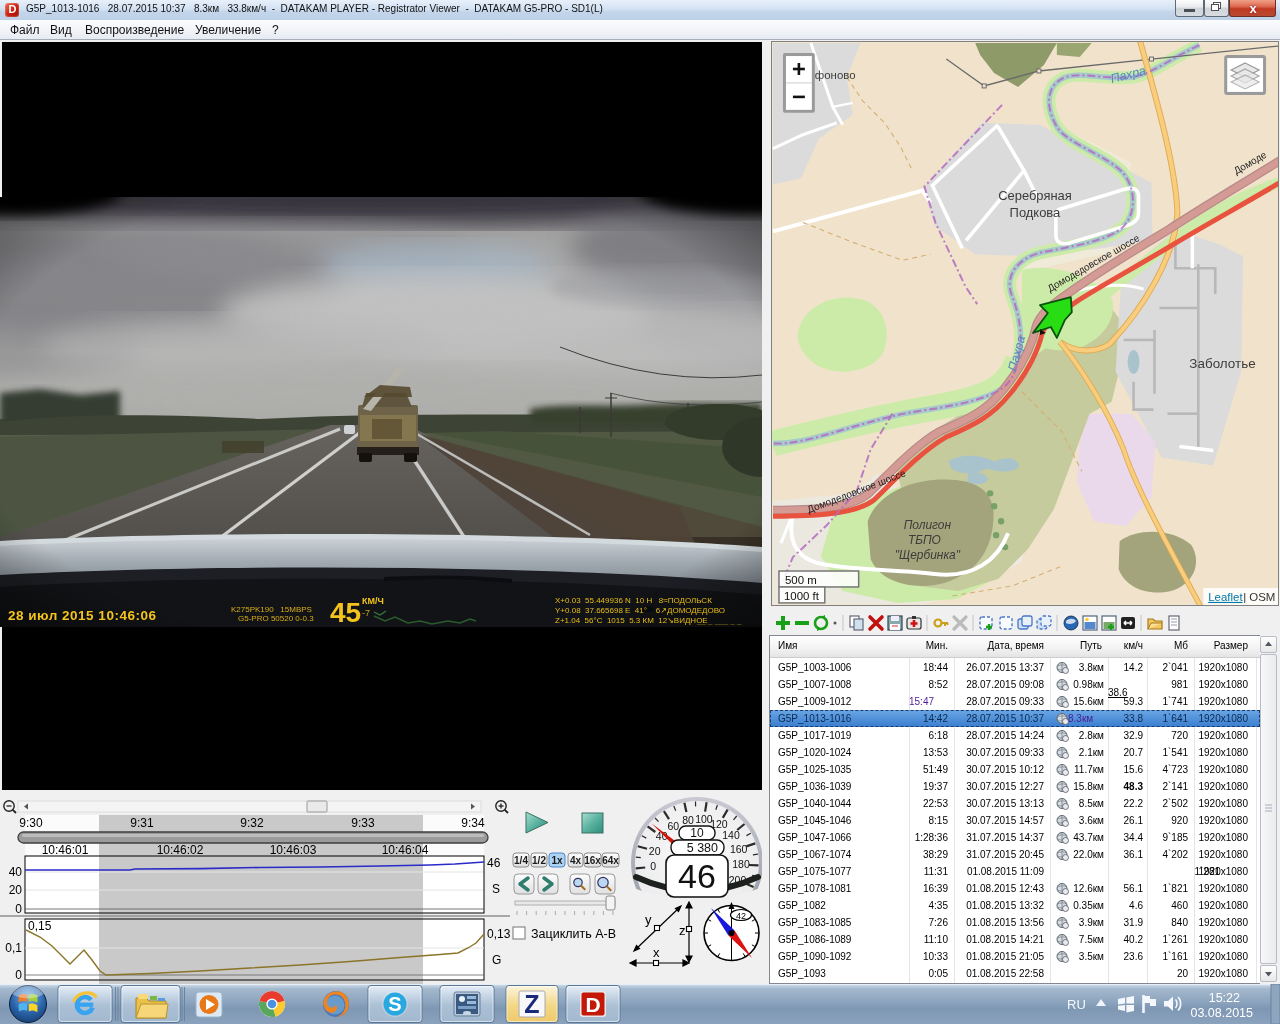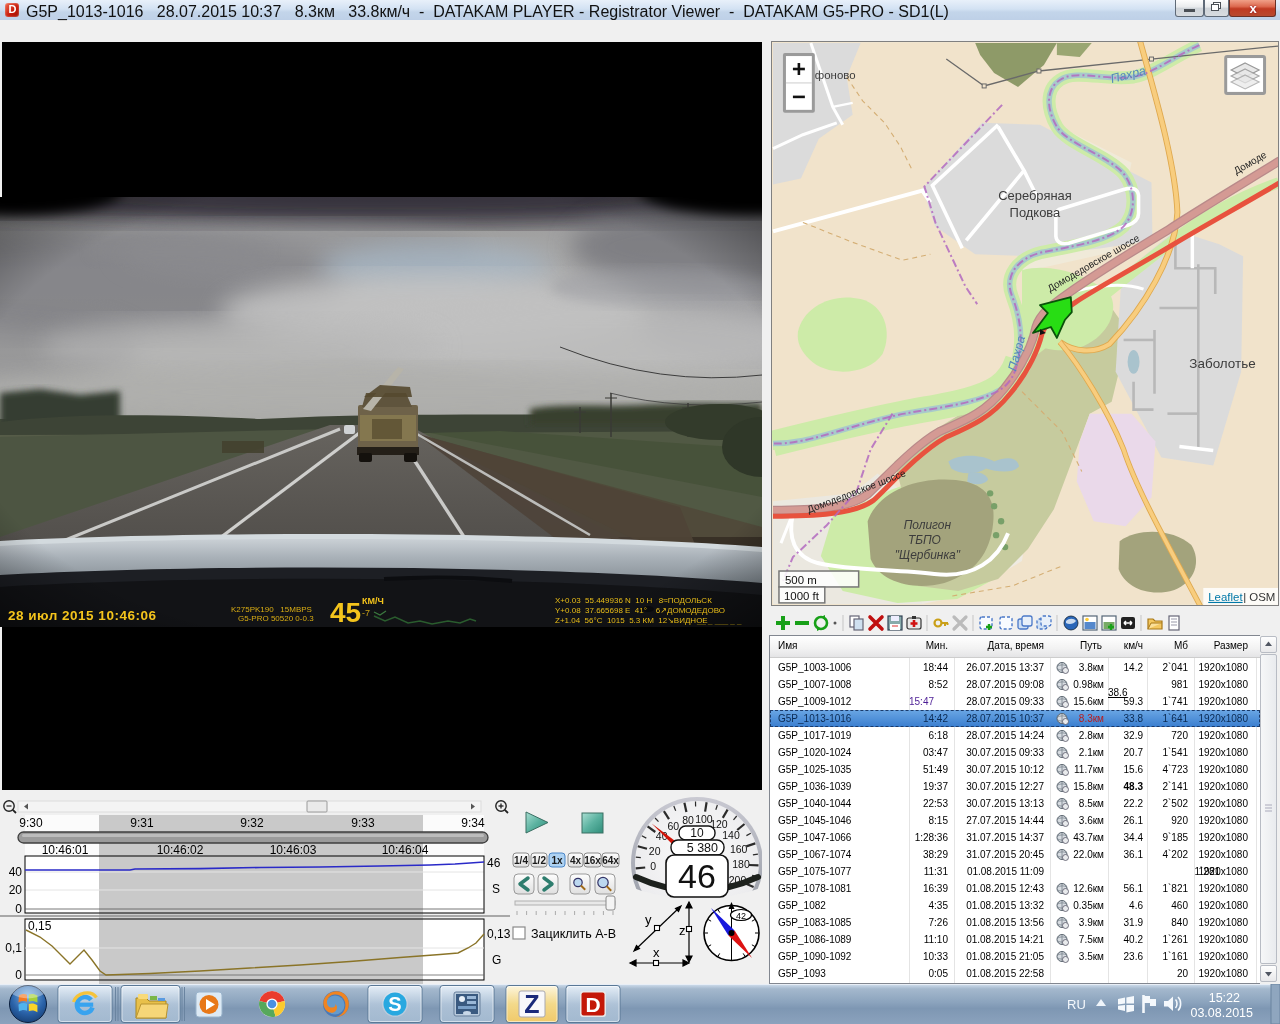--- a/index.html
+++ b/index.html
@@ -7,29 +7,37 @@
 .abs{position:absolute;}
 #page{position:relative;width:1280px;height:1024px;}
 </style></head><body>
 <div id="page">
 
 <div class="abs" style="left:0;top:0;width:1280px;height:20px;
  background:linear-gradient(180deg,#e8f0fa 0%,#d3e2f3 45%,#c3d5ea 60%,#bed0e7 100%);">
  <div class="abs" style="left:5px;top:3px;width:14px;height:14px;border-radius:3px;
    background:linear-gradient(135deg,#f06a50,#c41808 60%,#9c1204);box-shadow:inset 0 0 2px rgba(255,255,255,.6);"></div>
  <div class="abs" style="left:8.5px;top:3px;color:#fff;font-size:11px;font-weight:bold;">D</div>
- <div class="abs" style="left:26px;top:3px;font-size:16px;color:#111;white-space:pre;">G5P_1013-1016&nbsp;&nbsp; 28.07.2015 10:37&nbsp;&nbsp; 8.3км&nbsp;&nbsp; 33.8км/ч&nbsp; -&nbsp; DATAKAM PLAYER - Registrator Viewer&nbsp;&nbsp;-&nbsp;&nbsp;DATAKAM G5-PRO - SD1(L)</div>
+ <div class="abs" style="left:26px;top:3px;font-size:10px;color:#111;white-space:pre;">G5P_1013-1016&nbsp;&nbsp; 28.07.2015 10:37&nbsp;&nbsp; 8.3км&nbsp;&nbsp; 33.8км/ч&nbsp; -&nbsp; DATAKAM PLAYER - Registrator Viewer&nbsp;&nbsp;-&nbsp;&nbsp;DATAKAM G5-PRO - SD1(L)</div>
  <div class="abs" style="left:1175px;top:0;width:29px;height:17px;border:1px solid #5f6a77;border-top:none;border-radius:0 0 3px 3px;background:linear-gradient(180deg,#fdfdfd,#e8eaec 45%,#cfd4d9 50%,#d8dce0);"></div>
  <div class="abs" style="left:1184px;top:9px;width:11px;height:3px;background:#4a4f55;"></div>
  <div class="abs" style="left:1204px;top:0;width:25px;height:17px;border:1px solid #5f6a77;border-top:none;border-radius:0 0 3px 3px;background:linear-gradient(180deg,#fdfdfd,#e8eaec 45%,#cfd4d9 50%,#d8dce0);"></div>
  <div class="abs" style="left:1211px;top:4px;width:8px;height:7px;border:1px solid #4a4f55;background:#fff;box-shadow:2px -2px 0 -1px #fff,2px -2px 0 0 #4a4f55;"></div>
  <div class="abs" style="left:1229px;top:0;width:47px;height:17px;border:1px solid #6a3026;border-top:none;border-radius:0 0 3px 3px;background:linear-gradient(180deg,#f0a088 0%,#dd6a50 40%,#c03a22 55%,#b84a30 100%);"></div>
  <div class="abs" style="left:1245px;top:1px;width:16px;height:14px;color:#fff;font-size:13px;font-weight:bold;text-align:center;text-shadow:0 0 2px #802;">x</div>
 </div>
 
+<div class="abs" style="left:0;top:20px;width:1280px;height:20px;
+ background:linear-gradient(180deg,#fbfcfe 0%,#f2f4f8 50%,#e6eaf2 100%);border-bottom:1px solid #a8adb5;">
+ <div class="abs" style="left:10px;top:3px;font-size:12px;color:#111;">Файл</div>
+ <div class="abs" style="left:50px;top:3px;font-size:12px;color:#111;">Вид</div>
+ <div class="abs" style="left:85px;top:3px;font-size:12px;color:#111;">Воспроизведение</div>
+ <div class="abs" style="left:195px;top:3px;font-size:12px;color:#111;">Увеличение</div>
+ <div class="abs" style="left:272px;top:3px;font-size:12px;color:#111;">?</div>
+</div>
 
 <div class="abs" style="left:0;top:41px;width:770px;height:749px;background:#f0f0f0;">
  <div class="abs" style="left:2px;top:1px;width:760px;height:748px;background:#000;"></div>
 </div>
 <svg class="abs" style="left:0;top:197px;" width="762" height="430" viewBox="0 0 762 430">
       <defs>
 <linearGradient id="sky" x1="0" y1="0" x2="0" y2="1">
  <stop offset="0" stop-color="#979797"></stop>
           <stop offset="0.3" stop-color="#aaaaaa"></stop>
  <stop offset="0.65" stop-color="#b1b1af"></stop>
@@ -631,40 +639,40 @@
       <div class="cell" style="left:8px;top:74px;color:#0a2a52;">G5P_1013-1016</div>
       <div class="cell" style="left:139px;top:74px;width:39px;text-align:right;color:#0a2a52;">14:42</div>
       <div class="cell" style="left:184px;top:74px;width:90px;text-align:right;color:#0a2a52;">28.07.2015 10:37</div>
       <div class="cell" style="left:284px;top:74px;width:13px;">
         <svg width="13" height="13" viewBox="0 0 13 13" style="position:absolute;left:2px;top:2px;">
           <circle cx="6" cy="6.5" r="5" fill="#d8dde2" stroke="#55606a" stroke-width="1"></circle>
           <path d="M1.5,5 C4,3.5 9,3.5 10.5,5 M1.5,8 C4,9.5 9,9.5 10.5,8 M6,1.5 L6,11.5" stroke="#77828c" stroke-width="0.8" fill="none"></path>
           <circle cx="9.5" cy="9.5" r="3" fill="#e8eaec" stroke="#556" stroke-width="0.8"></circle>
         </svg>
       </div>
-      <div class="cell" style="left:298px;top:74px;width:36px;text-align:right;color:#b91c1c;">8.3км</div>
+      <div class="cell" style="left:298px;top:74px;width:36px;color:#4c1d95;">8.3км</div>
       <div class="cell" style="left:338px;top:74px;width:35px;text-align:right;color:#0a2a52;">33.8</div>
       <div class="cell" style="left:377px;top:74px;width:41px;text-align:right;color:#0a2a52;">1`641</div>
       <div class="cell" style="left:424px;top:74px;width:54px;text-align:right;color:#0a2a52;">1920x1080</div>
       <div class="cell" style="left:8px;top:91px;color:#000;">G5P_1017-1019</div>
       <div class="cell" style="left:139px;top:91px;width:39px;text-align:right;color:#000;">6:18</div>
       <div class="cell" style="left:184px;top:91px;width:90px;text-align:right;color:#000;">28.07.2015 14:24</div>
       <div class="cell" style="left:284px;top:91px;width:13px;">
         <svg width="13" height="13" viewBox="0 0 13 13" style="position:absolute;left:2px;top:2px;">
           <circle cx="6" cy="6.5" r="5" fill="#d8dde2" stroke="#55606a" stroke-width="1"></circle>
           <path d="M1.5,5 C4,3.5 9,3.5 10.5,5 M1.5,8 C4,9.5 9,9.5 10.5,8 M6,1.5 L6,11.5" stroke="#77828c" stroke-width="0.8" fill="none"></path>
           <circle cx="9.5" cy="9.5" r="3" fill="#e8eaec" stroke="#556" stroke-width="0.8"></circle>
         </svg>
       </div>
       <div class="cell" style="left:298px;top:91px;width:36px;text-align:right;color:#000;">2.8км</div>
       <div class="cell" style="left:338px;top:91px;width:35px;text-align:right;color:#000;">32.9</div>
       <div class="cell" style="left:377px;top:91px;width:41px;text-align:right;color:#000;padding-left:12px;">720</div>
       <div class="cell" style="left:424px;top:91px;width:54px;text-align:right;color:#000;">1920x1080</div>
       <div class="cell" style="left:8px;top:108px;color:#000;">G5P_1020-1024</div>
-      <div class="cell" style="left:139px;top:108px;width:39px;text-align:right;color:#000;">03:47</div>
+      <div class="cell" style="left:139px;top:108px;width:39px;text-align:right;color:#000;">13:53</div>
       <div class="cell" style="left:184px;top:108px;width:90px;text-align:right;color:#000;">30.07.2015 09:33</div>
       <div class="cell" style="left:284px;top:108px;width:13px;">
         <svg width="13" height="13" viewBox="0 0 13 13" style="position:absolute;left:2px;top:2px;">
           <circle cx="6" cy="6.5" r="5" fill="#d8dde2" stroke="#55606a" stroke-width="1"></circle>
           <path d="M1.5,5 C4,3.5 9,3.5 10.5,5 M1.5,8 C4,9.5 9,9.5 10.5,8 M6,1.5 L6,11.5" stroke="#77828c" stroke-width="0.8" fill="none"></path>
           <circle cx="9.5" cy="9.5" r="3" fill="#e8eaec" stroke="#556" stroke-width="0.8"></circle>
         </svg>
       </div>
       <div class="cell" style="left:298px;top:108px;width:36px;text-align:right;color:#000;">2.1км</div>
       <div class="cell" style="left:338px;top:108px;width:35px;text-align:right;color:#000;">20.7</div>
@@ -707,21 +715,21 @@
           <path d="M1.5,5 C4,3.5 9,3.5 10.5,5 M1.5,8 C4,9.5 9,9.5 10.5,8 M6,1.5 L6,11.5" stroke="#77828c" stroke-width="0.8" fill="none"></path>
           <circle cx="9.5" cy="9.5" r="3" fill="#e8eaec" stroke="#556" stroke-width="0.8"></circle>
         </svg>
       </div>
       <div class="cell" style="left:298px;top:159px;width:36px;text-align:right;color:#000;">8.5км</div>
       <div class="cell" style="left:338px;top:159px;width:35px;text-align:right;color:#000;">22.2</div>
       <div class="cell" style="left:377px;top:159px;width:41px;text-align:right;color:#000;">2`502</div>
       <div class="cell" style="left:424px;top:159px;width:54px;text-align:right;color:#000;">1920x1080</div>
       <div class="cell" style="left:8px;top:176px;color:#000;">G5P_1045-1046</div>
       <div class="cell" style="left:139px;top:176px;width:39px;text-align:right;color:#000;">8:15</div>
-      <div class="cell" style="left:184px;top:176px;width:90px;text-align:right;color:#000;">27.07.2015 14:44</div>
+      <div class="cell" style="left:184px;top:176px;width:90px;text-align:right;color:#000;">30.07.2015 14:57</div>
       <div class="cell" style="left:284px;top:176px;width:13px;">
         <svg width="13" height="13" viewBox="0 0 13 13" style="position:absolute;left:2px;top:2px;">
           <circle cx="6" cy="6.5" r="5" fill="#d8dde2" stroke="#55606a" stroke-width="1"></circle>
           <path d="M1.5,5 C4,3.5 9,3.5 10.5,5 M1.5,8 C4,9.5 9,9.5 10.5,8 M6,1.5 L6,11.5" stroke="#77828c" stroke-width="0.8" fill="none"></path>
           <circle cx="9.5" cy="9.5" r="3" fill="#e8eaec" stroke="#556" stroke-width="0.8"></circle>
         </svg>
       </div>
       <div class="cell" style="left:298px;top:176px;width:36px;text-align:right;color:#000;">3.6км</div>
       <div class="cell" style="left:338px;top:176px;width:35px;text-align:right;color:#000;">26.1</div>
       <div class="cell" style="left:377px;top:176px;width:41px;text-align:right;color:#000;">920</div>

